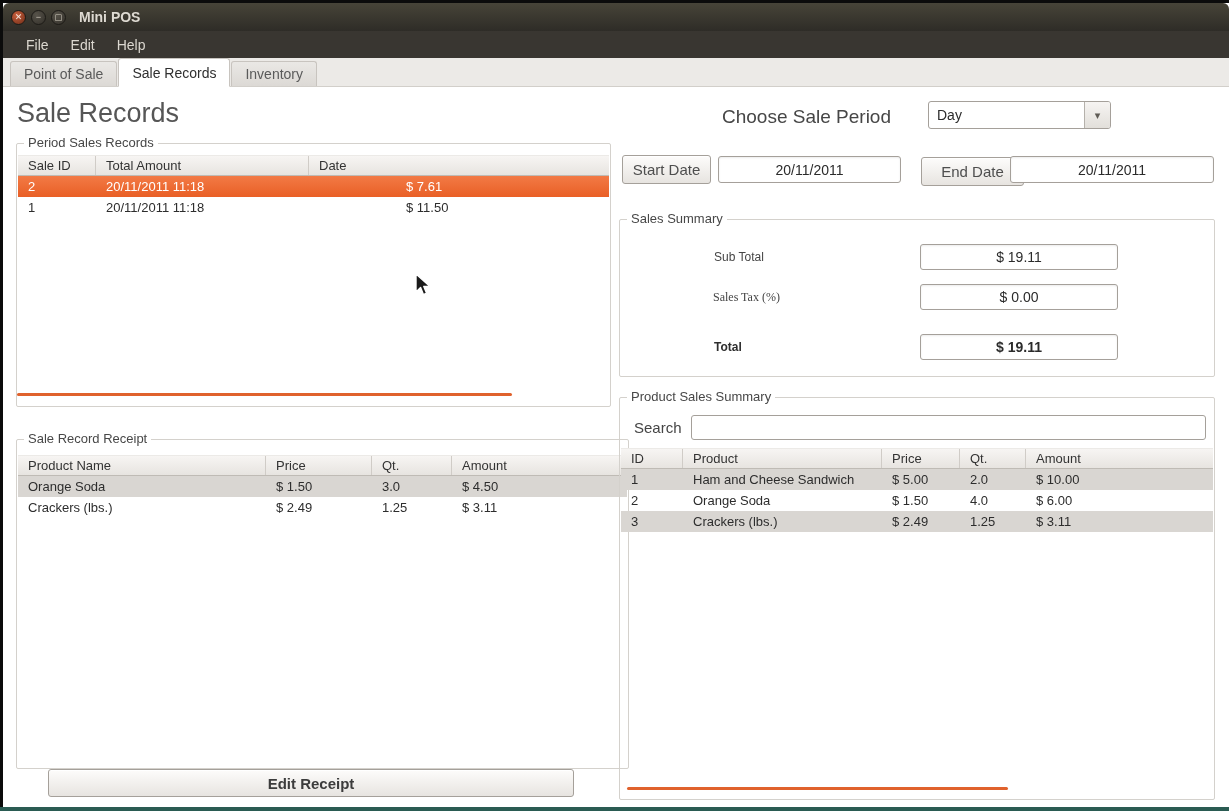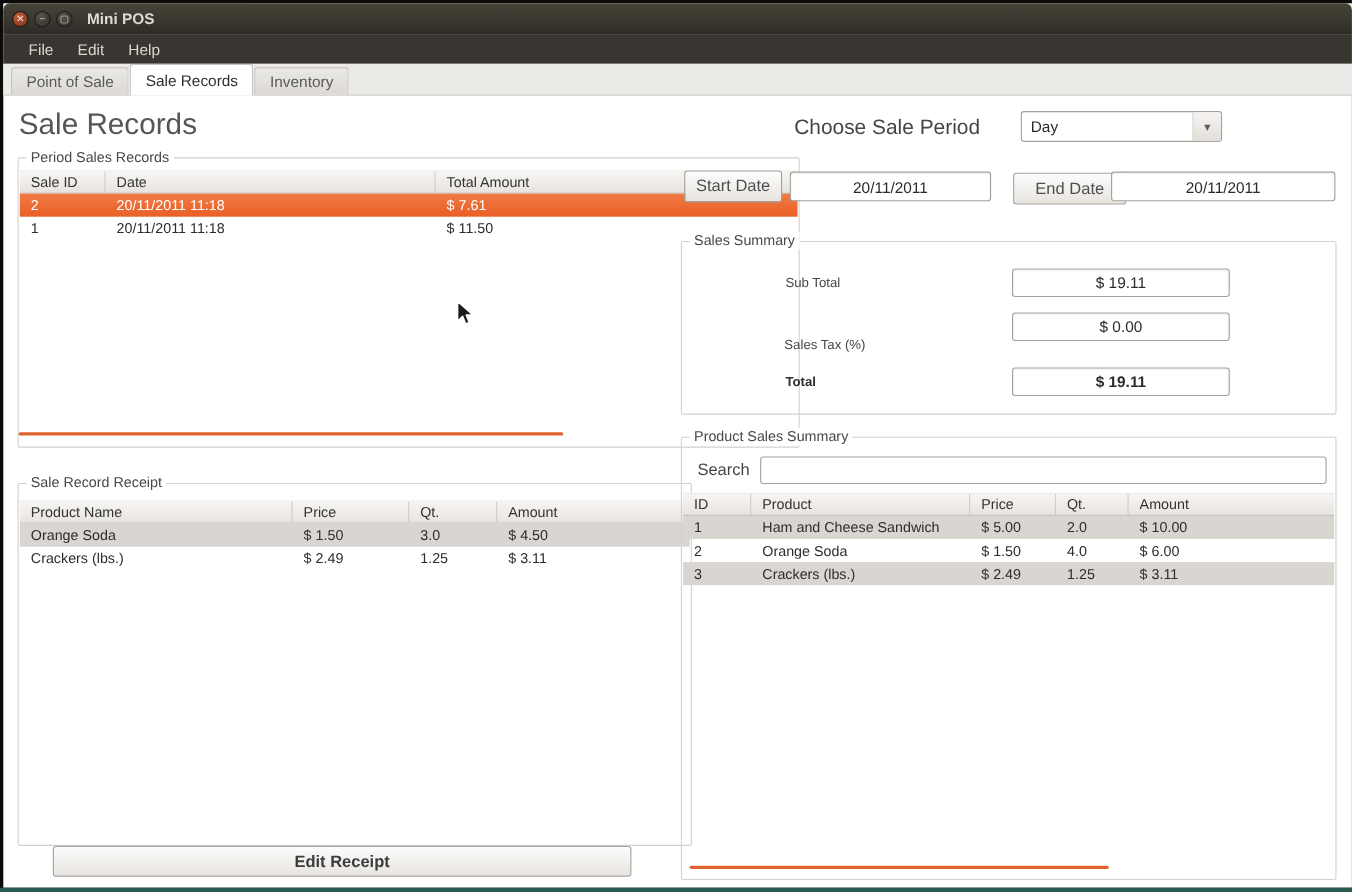--- a/index.html
+++ b/index.html
@@ -46,21 +46,21 @@
     height:25px; display:flex; align-items:center; padding:0 13px; margin-right:1px;
     font-size:14px; color:#5a5a5a;
     background:linear-gradient(#eae8e5,#dcd9d5);
     border:1px solid #c8c4bf; border-bottom:none; border-radius:3px 3px 0 0;
   }
   .tab.active { height:29px; margin-bottom:-1px; background:#fff; color:#2f2f2f; position:relative; z-index:2; border-bottom:1px solid #fff; }
   
   .page-title { position:absolute; left:14px; top:95px; font-size:27px; color:#565656; }
   .frame { position:absolute; border:1px solid #d4d1cc; border-radius:2px; }
   .frame-label { position:absolute; top:-9px; left:7px; background:#fff; padding:0 4px; font-size:13px; color:#474747; line-height:16px; white-space:nowrap; }
-  #frame-period   { left:13px;  top:140px; width:711px; height:264px; }
+  #frame-period   { left:13px;  top:140px; width:595px; height:264px; }
   #frame-receipt  { left:13px;  top:424px; width:613px; height:330px;margin-top:12px; }
   #frame-summary  { left:616px; top:216px; width:596px; height:158px; }
   #frame-products { left:616px; top:394px; width:596px; height:403px; }
   
   .tbl { position:absolute; left:1px; right:1px; font-size:13px; color:#2d2d2d; }
   #tbl-period   { top:11px; }
   #tbl-receipt  { top:15px; }
   #tbl-products { top:50px; }
   .tbl-header {
     display:flex; height:21px;
@@ -97,21 +97,21 @@
     border:1px solid #a5a09a; border-radius:3px; background:#fff; display:flex;
   }
   .combo-value { flex:1; display:flex; align-items:center; padding-left:8px; font-size:14px; color:#2b2b2b; }
   .combo-button { width:26px; border-left:1px solid #b5b1ab; background:linear-gradient(#f6f4f2,#e2dfda); display:flex; align-items:center; justify-content:center; border-radius:0 2px 2px 0; font-size:11px; color:#5f5b55; }
   #btn-start   { left:619px;  top:152px; width:89px;  height:29px; }
   #entry-start { left:715px;  top:153px; width:183px; height:27px; }
   #btn-end     { left:918px;  top:154px; width:103px;  height:29px; }
   #entry-end   { left:1007px; top:153px; width:204px; height:27px; }
   .sum-label { position:absolute; font-size:12px; color:#454545; }
   #lbl-subtotal { left:94px; top:30px; }
-  #lbl-tax      { left:93px; top:86px; }
+  #lbl-tax      { left:93px; top:70px;font-family:Liberation Serif, serif; }
   #lbl-total    { left:94px; top:120px; font-weight:bold; color:#2e2e2e; }
   .sum-entry { left:300px; width:198px; height:26px; }
   #entry-subtotal { top:24px; }
   #entry-tax      { top:64px; }
   #entry-total    { top:114px; font-weight:bold; }
   #lbl-search { position:absolute; left:14px; top:21px; font-size:15px; color:#454545; }
   #input-search {
     position:absolute; left:71px; top:17px; width:515px; height:25px;
     border:1px solid #a5a09a; border-radius:3px; background:#fff;
     padding:0 6px; font:13px "Liberation Sans", sans-serif; color:#2b2b2b; outline:none;
@@ -146,22 +146,22 @@
     <div class="tab">Inventory</div>
   </div>
 
   <div class="page-title">Sale Records</div>
 
   <div class="frame" id="frame-period">
     <span class="frame-label">Period Sales Records</span>
     <div class="tbl" id="tbl-period">
       <div class="tbl-header">
         <div class="th c1">Sale ID</div>
+        <div class="th c3">Total Amount</div>
         <div class="th c2">Date</div>
-        <div class="th c3">Total Amount</div>
       </div>
       <div>
 
           <div class="row even selected">
             <div class="cell c1">2</div>
             <div class="cell c2">20/11/2011 11:18</div>
             <div class="cell c3">$ 7.61</div>
           </div>
 
           <div class="row odd">

